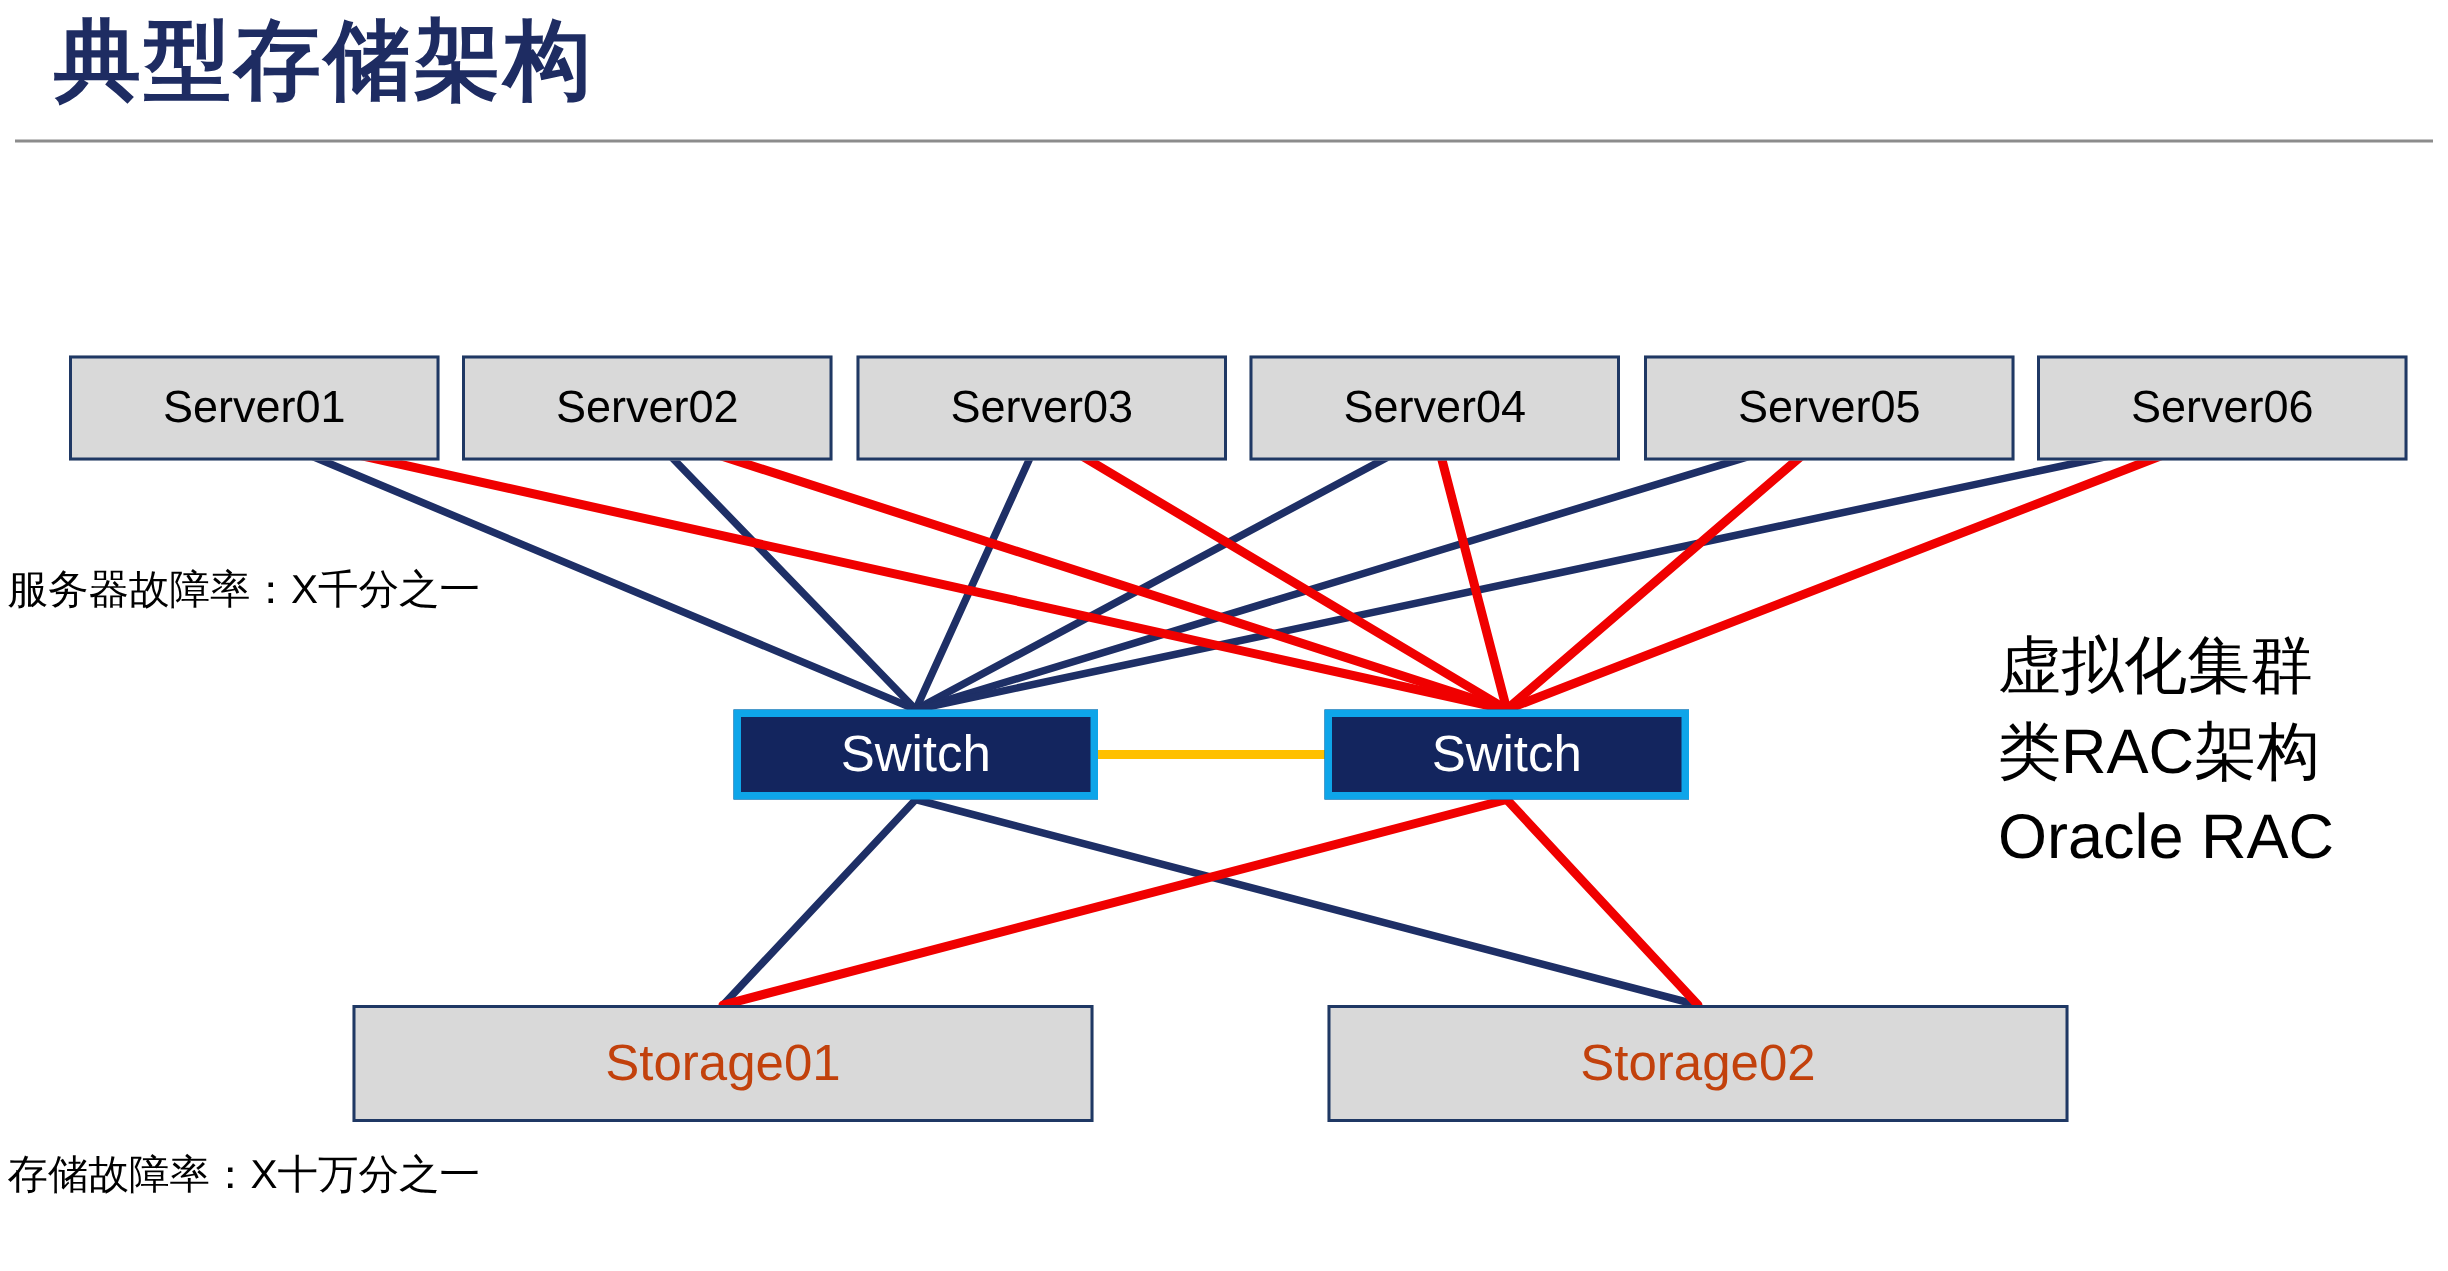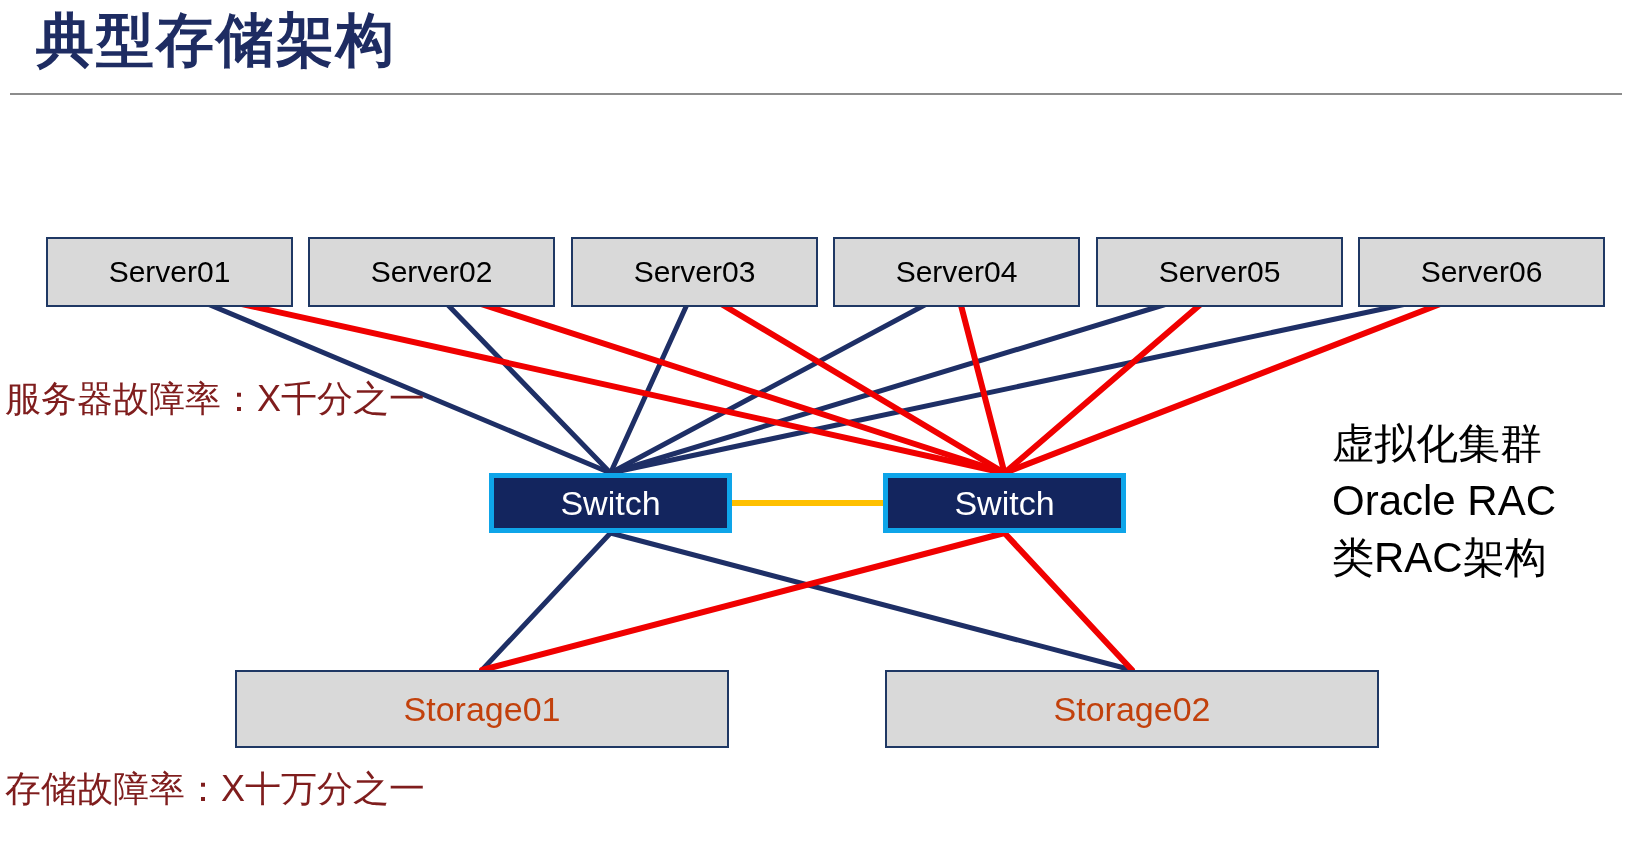--- a/index.html
+++ b/index.html
@@ -68,22 +68,22 @@
     top: 670px;
     width: 494px;
     height: 78px;
     background: #d9d9d9;
     border: 2px solid #1f3864;
     color: #c2410c;
     font-size: 34px;
   }
   .note {
     position: absolute;
-    color: #7f1d1d;
-    font-size: 36px;
+    color: #000000;
+    font-size: 27px;
     z-index: 3;
     white-space: nowrap;
   }
   .note-server-failure { left: 5px; top: 375px; }
   .note-storage-failure { left: 5px; top: 765px; }
   .cluster-note {
     position: absolute;
     left: 1332px;
     top: 415px;
     font-size: 42px;
@@ -152,17 +152,17 @@
   </div>
   <div class="node storage" style="left:885px">
     <span>Storage02</span>
   </div>
 
   <div class="note note-server-failure">服务器故障率：X千分之一</div>
   <div class="note note-storage-failure">存储故障率：X十万分之一</div>
 
   <div class="cluster-note">
     <div>虚拟化集群</div>
+    <div>类RAC架构</div>
     <div>Oracle RAC</div>
-    <div>类RAC架构</div>
   </div>
 
 </div>
 
 </body></html>

